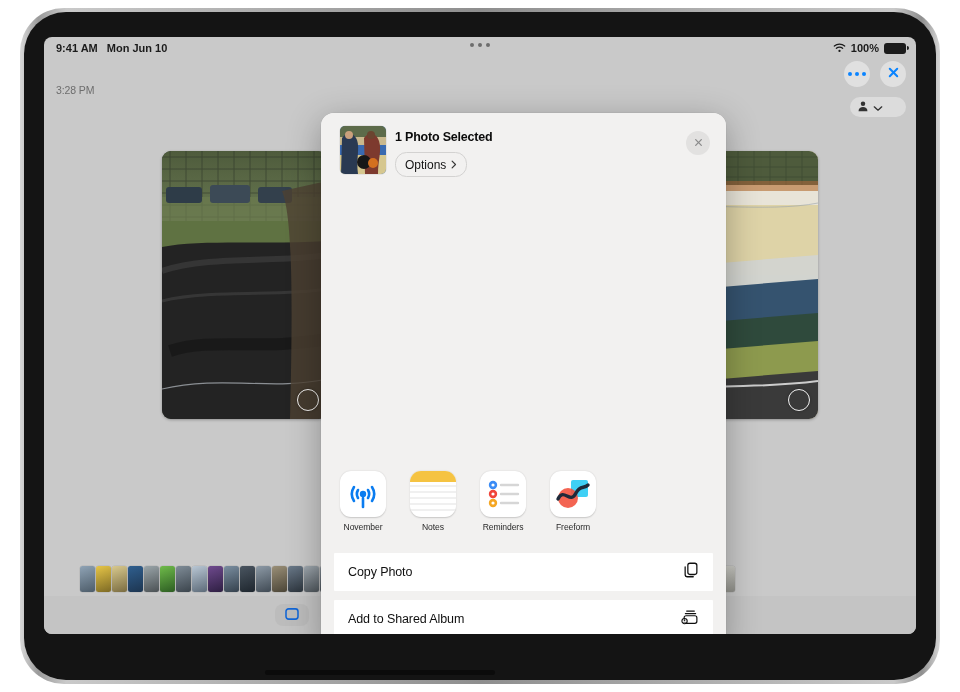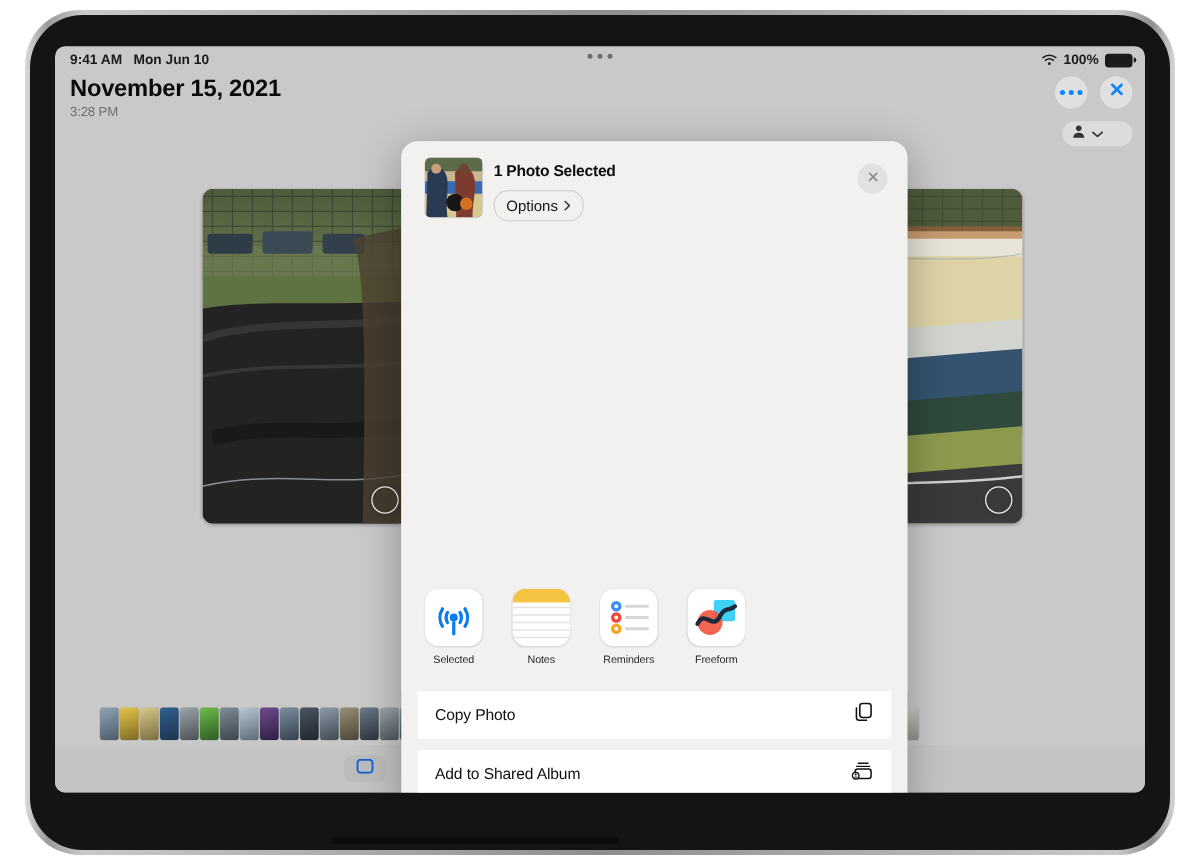--- a/index.html
+++ b/index.html
@@ -153,21 +153,20 @@
         <span class="sb-pct">100%</span>
         <span class="batt"></span>
       </div>
       <div class="multitask-dots">
         <i></i>
           <i></i>
           <i></i>
       </div>
     </div>
 
-    <div class="hdr-date">November 15, 2021</div>
     <div class="hdr-time">3:28 PM</div>
 
     <div class="hdr-right">
       <div class="circ-btn">
         <span class="dots3">
             <i></i>
             <i></i>
             <i></i>
           </span>
       </div>
@@ -457,21 +456,21 @@
               <g fill="none" stroke="#0a7cf0" stroke-width="2.6" stroke-linecap="round">
                 <path d="M14 30 A13 13 0 0 1 14 16"></path>
                   <path d="M32 16 A13 13 0 0 1 32 30"></path>
                 <path d="M18 27 A8 8 0 0 1 18 19"></path>
                   <path d="M28 19 A8 8 0 0 1 28 27"></path>
               </g>
               <circle cx="23" cy="23" r="3.2" fill="#0a7cf0"></circle>
               <path d="M23 27 L23 36" stroke="#0a7cf0" stroke-width="2.6" stroke-linecap="round"></path>
             </svg>
           </div>
-          <div class="app-label">Selected</div>
+          <div class="app-label">November</div>
         </div>
 
 
 
         <div class="app">
           <div class="app-icon" style="background:#fff">
             <svg class="clip" viewBox="0 0 46 46">
               <rect width="46" height="11" fill="#f5c342"></rect>
               <g stroke="#e2e2e2" stroke-width="1.2">
                 <path d="M0 15h46M0 21h46M0 27h46M0 33h46M0 39h46"></path>

